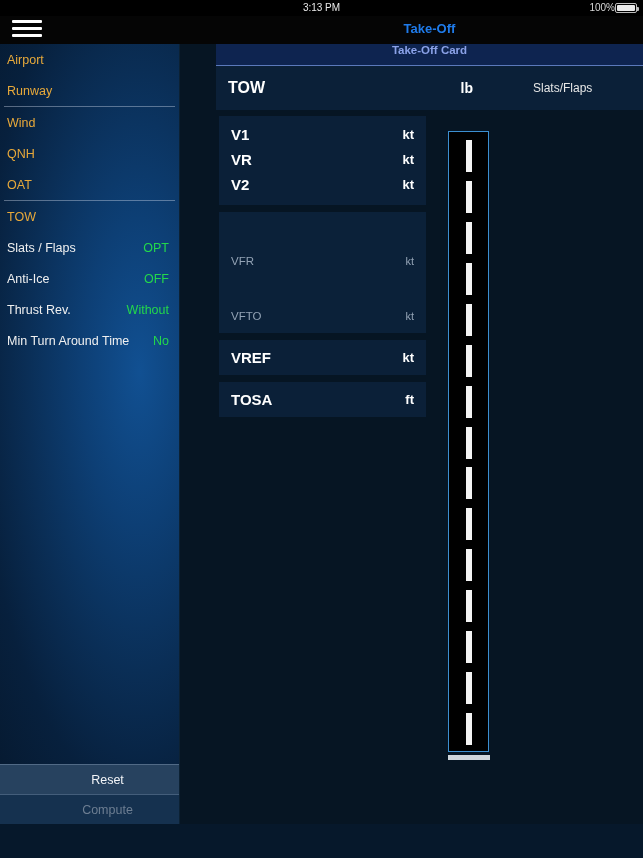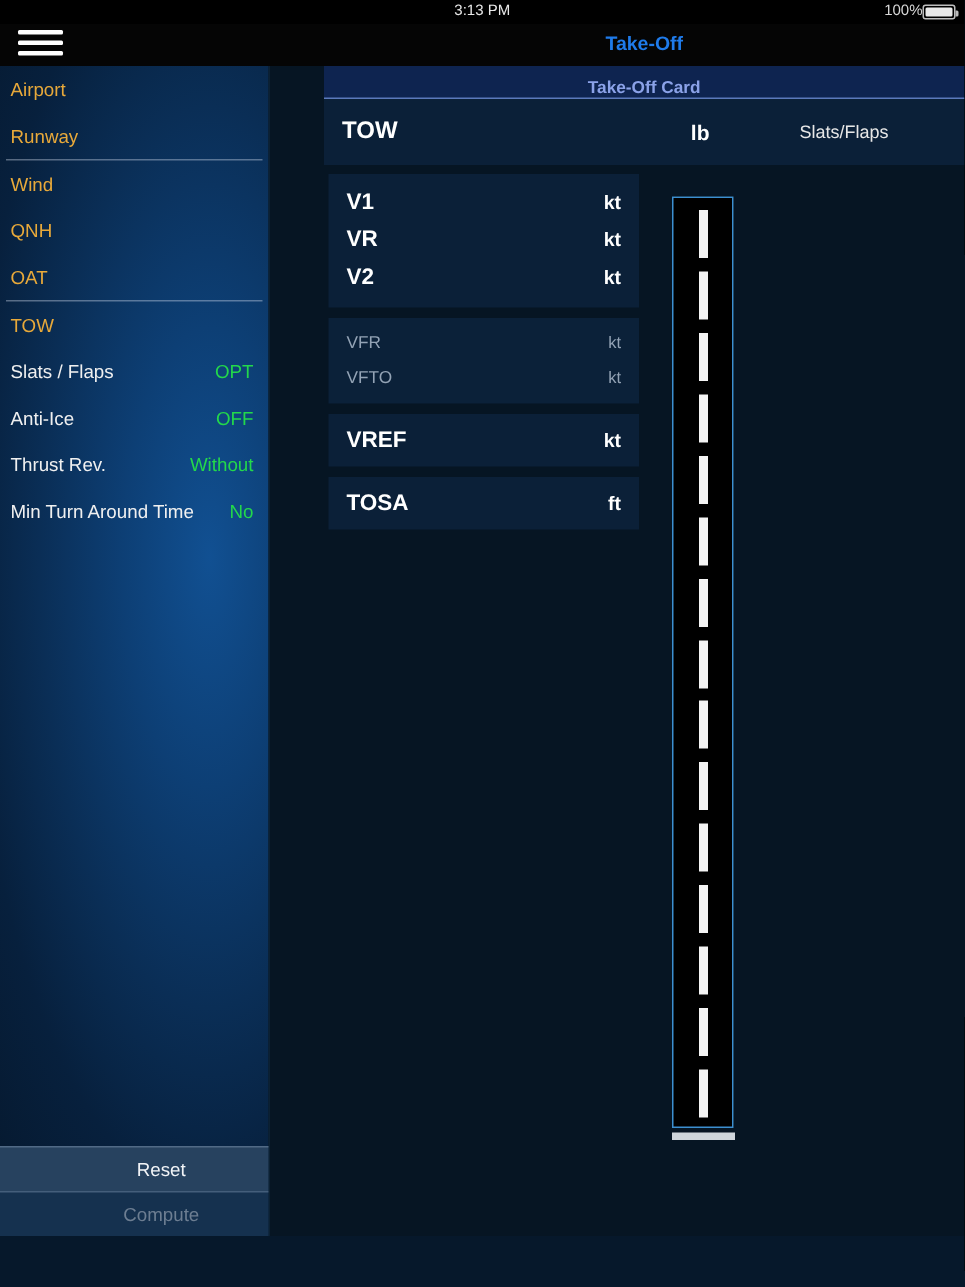--- a/index.html
+++ b/index.html
@@ -57,41 +57,41 @@
     font-size:12.5px; border-top:1px solid rgba(180,200,225,0.30);
   }
   .sbtn.reset   { background:#27425f; color:#f2f4f7; cursor:pointer; }
   .sbtn.compute { background:#15314f; color:#6d7e92; cursor:default; }
 
   
   .content { position:absolute; left:216px; top:44px; width:427px; height:780px; background:#061523; }
 
   .card-header {
     height:22px; background:#0e2450; border-bottom:1px solid #5b79bb;
-    display:flex; align-items:flex-end; justify-content:center;
+    display:flex; align-items:flex-start; justify-content:center;
     color:#8ba2e8; font-size:11.5px; font-weight:bold;
   }
 
   .tow-row {
     height:44px; background:#0b2038; display:flex; align-items:center;
     padding:0 0 0 12px; color:#ffffff;
   }
   .tow-row .t-name  { font-size:16px; font-weight:bold; width:175px; }
   .tow-row .t-unit  { font-size:14px; font-weight:bold; width:70px; text-align:right; }
   .tow-row .t-sf    { font-size:12px; margin-left:60px; color:#e7e7e7; }
 
   .panel { width:207px; margin-left:3px; background:#0b2038; }
   .panel.p1 { margin-top:6px; padding:6px 0 8px 0; }
   .panel.p2 { margin-top:7px; padding:5px 0 6px 0; background:#0b2139; }
   .panel.p3 { margin-top:7px; padding:5px 0 5px 0; }
   .panel.p4 { margin-top:7px; padding:5px 0 5px 0; }
 
   .prow { display:flex; align-items:center; padding:0 12px 0 12px; }
   .prow.big   { height:25px; }
-  .prow.small { height:23px; }
+  .prow.small { height:23px;margin-top:32px; }
   .prow .nm { color:#ffffff; font-size:15px; font-weight:bold; }
   .prow .un { margin-left:auto; color:#ffffff; font-size:13px; font-weight:bold; }
   .prow.small .nm { color:#93a3b5; font-size:11.5px; font-weight:normal; }
   .prow.small .un { color:#93a3b5; font-size:11px; font-weight:normal; }
 
   
   .runway {
     position:absolute; left:448px; top:131px; width:41px; height:621px;
     background:#000; border:1.5px solid #3c8fd0;
   }

